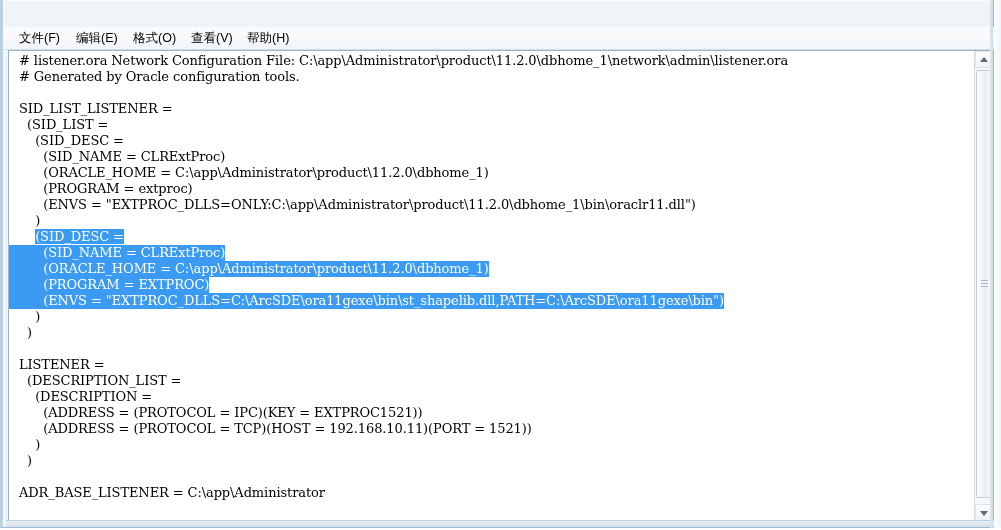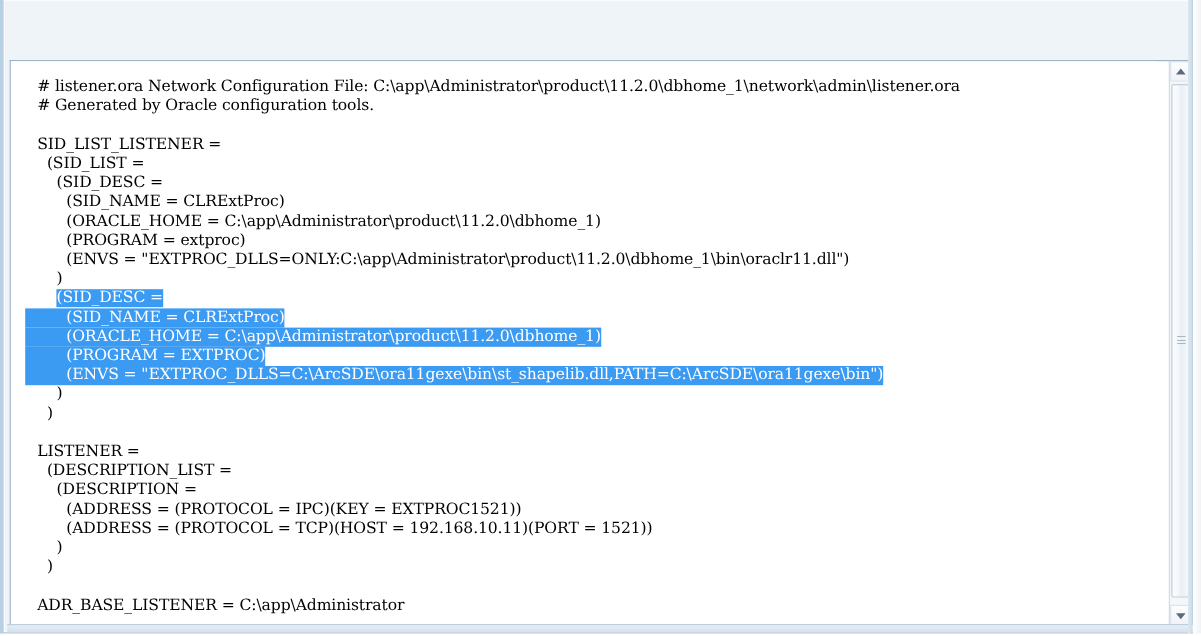--- a/index.html
+++ b/index.html
@@ -176,21 +176,21 @@
     position: absolute;
     left: 0; top: 0;
     width: 955px;
     height: 470px;
     background: #ffffff;
     overflow: hidden;
   }
   #code {
     position: absolute;
     left: 0; top: 2px;
-    margin: 12px;
+    margin: 0;
     padding: 0;
     font-family: "DejaVu Serif", "Liberation Serif", serif;
     font-size: 13px;
     line-height: 16px;
     color: #000;
     white-space: pre;
     letter-spacing: -0.1px;
   }
   #code .ln {
     display: block;
@@ -311,20 +311,27 @@
   <div class="blob dark" style="left:699px; top:8px;  width:4px;  height:10px;"></div>
   <div class="blob dark" style="left:728px; top:9px;  width:46px; height:8px;"></div>
   <div class="blob aa" style="left:790px; top:2px;">Aa↓</div>
   <div class="blob dark" style="left:846px; top:9px;  width:42px; height:8px;"></div>
   <div class="blob" style="left:898px; top:6px;  width:30px; height:11px;"></div>
 </div>
 
 <div id="window">
 
 
+  <div id="menubar">
+    <div class="menu-item" style="left:14px">文件(F)</div>
+    <div class="menu-item" style="left:71px">编辑(E)</div>
+    <div class="menu-item" style="left:128px">格式(O)</div>
+    <div class="menu-item" style="left:186px">查看(V)</div>
+    <div class="menu-item" style="left:242px">帮助(H)</div>
+  </div>
 
   <div id="editor-frame">
     <div id="textarea">
       <div id="code"><span class="ln"># listener.ora Network Configuration File: C:\app\Administrator\product\11.2.0\dbhome_1\network\admin\listener.ora</span><span class="ln"># Generated by Oracle configuration tools.</span><span class="ln">&nbsp;</span><span class="ln">SID_LIST_LISTENER =</span><span class="ln">  (SID_LIST =</span><span class="ln">    (SID_DESC =</span><span class="ln">      (SID_NAME = CLRExtProc)</span><span class="ln">      (ORACLE_HOME = C:\app\Administrator\product\11.2.0\dbhome_1)</span><span class="ln">      (PROGRAM = extproc)</span><span class="ln">      (ENVS = "EXTPROC_DLLS=ONLY:C:\app\Administrator\product\11.2.0\dbhome_1\bin\oraclr11.dll")</span><span class="ln">    )</span><span class="ln">    <span class="sel" style="background: rgb(59, 154, 242); color: rgb(255, 255, 255);">(SID_DESC =</span></span><span class="ln rowsel"><span class="selrow" style="background: rgb(59, 154, 242); color: rgb(255, 255, 255);">      (SID_NAME = CLRExtProc)</span></span><span class="ln rowsel"><span class="selrow" style="background: rgb(59, 154, 242); color: rgb(255, 255, 255);">      (ORACLE_HOME = C:\app\Administrator\product\11.2.0\dbhome_1)</span></span><span class="ln rowsel"><span class="selrow" style="background: rgb(59, 154, 242); color: rgb(255, 255, 255);">      (PROGRAM = EXTPROC)</span></span><span class="ln rowsel"><span class="selrow" style="background: rgb(59, 154, 242); color: rgb(255, 255, 255);">      (ENVS = "EXTPROC_DLLS=C:\ArcSDE\ora11gexe\bin\st_shapelib.dll,PATH=C:\ArcSDE\ora11gexe\bin")</span></span><span class="ln">    )</span><span class="ln">  )</span><span class="ln">&nbsp;</span><span class="ln">LISTENER =</span><span class="ln">  (DESCRIPTION_LIST =</span><span class="ln">    (DESCRIPTION =</span><span class="ln">      (ADDRESS = (PROTOCOL = IPC)(KEY = EXTPROC1521))</span><span class="ln">      (ADDRESS = (PROTOCOL = TCP)(HOST = 192.168.10.11)(PORT = 1521))</span><span class="ln">    )</span><span class="ln">  )</span><span class="ln">&nbsp;</span><span class="ln">ADR_BASE_LISTENER = C:\app\Administrator</span></div>
     </div>
   </div>
 
   <div id="vscroll">
     <div class="sb-arrow" id="sb-up">
       <div class="tri"></div>

